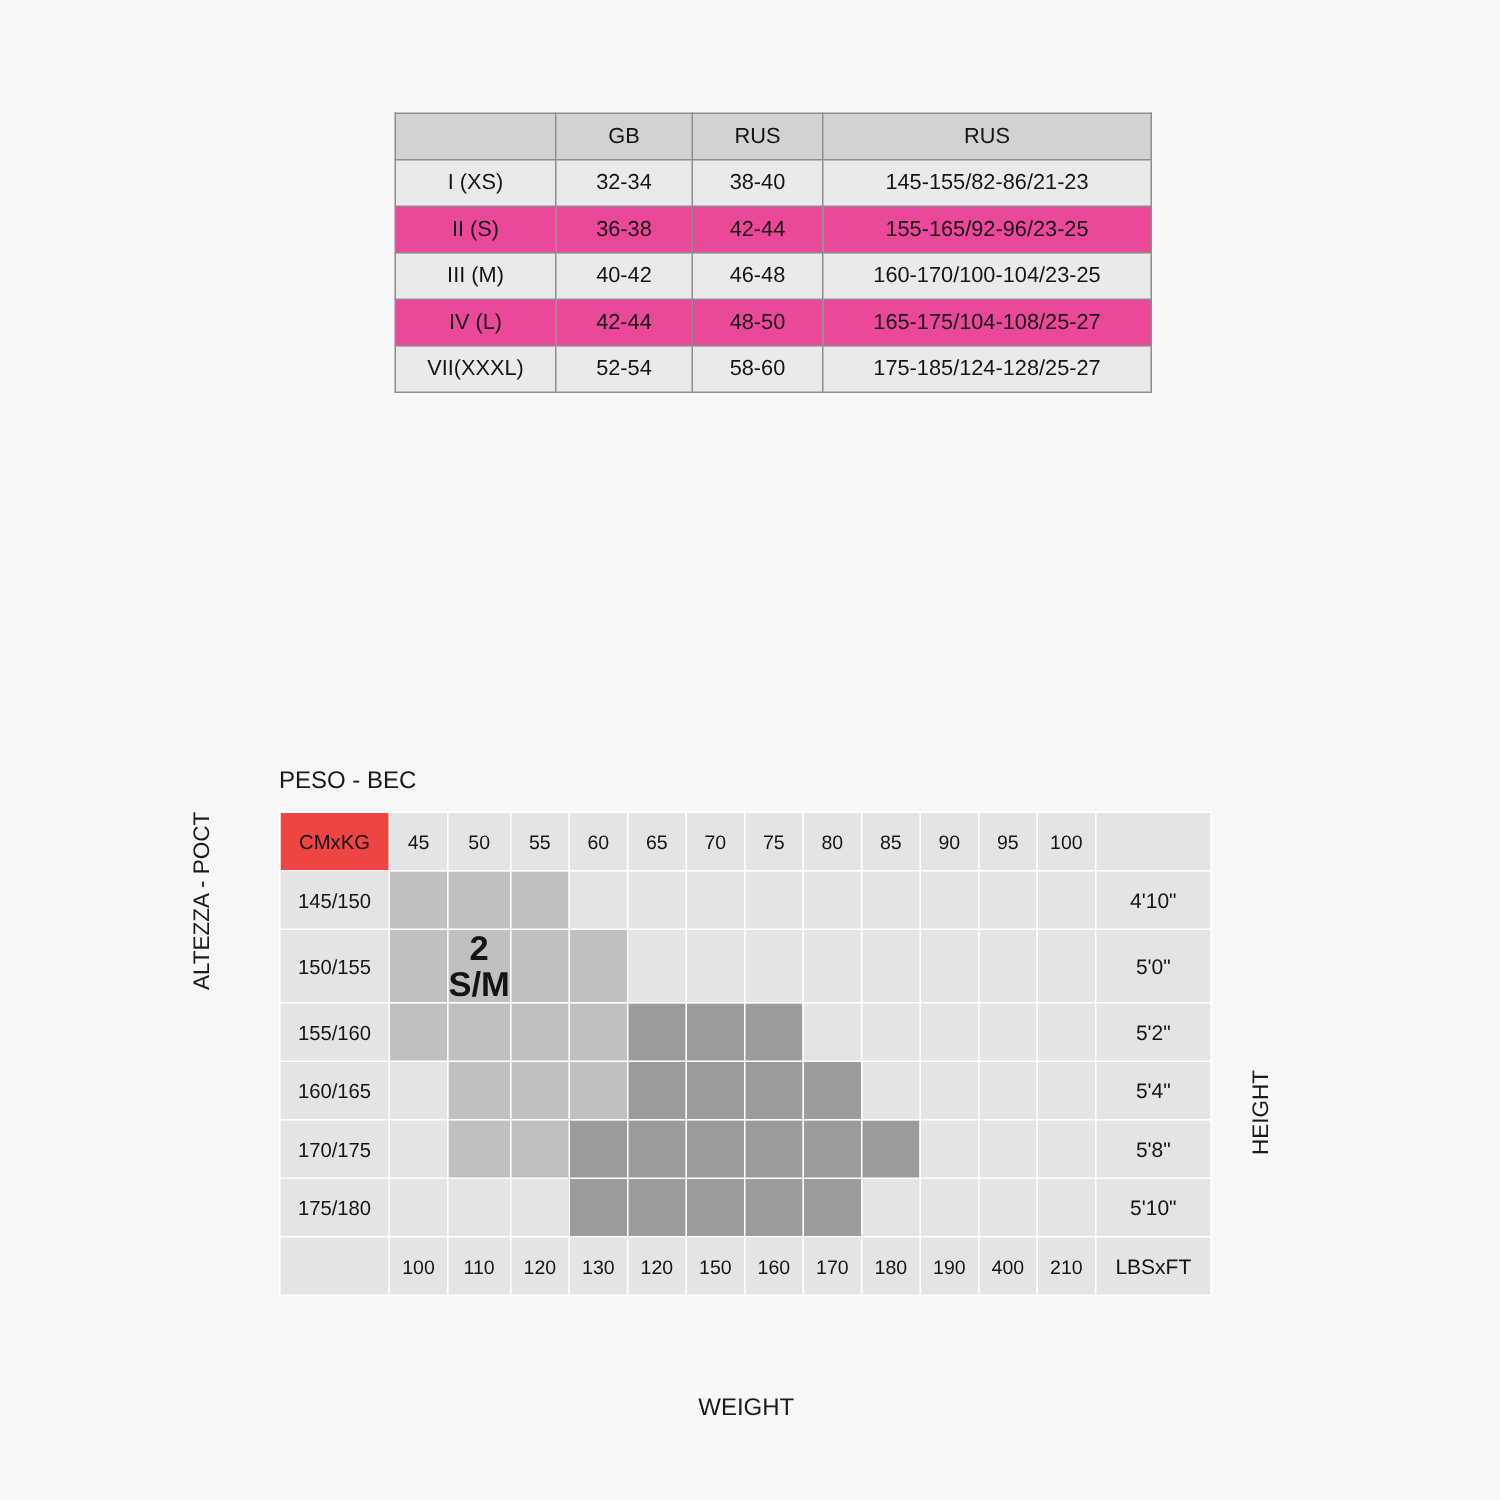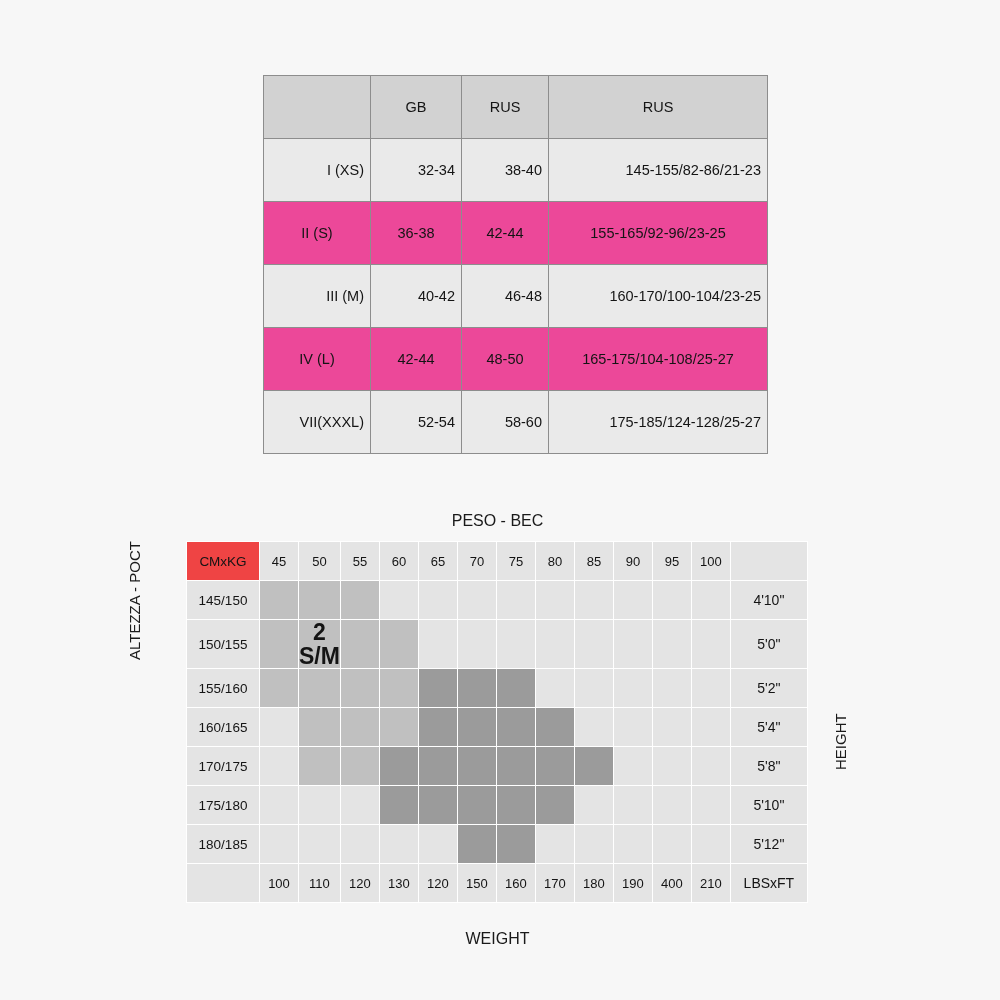--- a/index.html
+++ b/index.html
@@ -22,28 +22,28 @@
     left: 263px;
     top: 75px;
   }
   table.size-table {
     border-collapse: collapse;
     font-size: 14.5px;
   }
   table.size-table td {
     border: 1px solid #8d8d8d;
     height: 30px;
-    padding: 16px 6px;
+    padding: 0 6px;
     text-align: center;
     vertical-align: middle;
     white-space: nowrap;
     color: #141414;
   }
   table.size-table tr.shade td { background: #ec4899; }
-  table.size-table tr.light td { background: #eaeaea; text-align: right; }
+  table.size-table tr.light td { background: #eaeaea; }
   table.size-table tr.head td { background: #d2d2d2; font-weight: normal; }
   table.size-table td.c-label { width: 94px; }
   table.size-table td.c-gb    { width: 78px; }
   table.size-table td.c-rus1  { width: 74px; }
   table.size-table td.c-rus2  { width: 206px; }
   table.size-table tr.head td.c-label { background: #d2d2d2; }
 
   
   #grid-wrap {
     position: absolute;
@@ -92,21 +92,21 @@
     font-size: 23px;
     font-weight: bold;
     line-height: 1.05;
   }
 
   .axis-top {
     position: absolute;
     left: 186px;
     top: 512px;
     width: 623px;
-    text-align: center;
+    text-align: left;
     font-size: 16px;
     color: #1a1a1a;
   }
   .axis-bottom {
     position: absolute;
     left: 186px;
     top: 930px;
     width: 623px;
     text-align: center;
     font-size: 16px;
@@ -294,36 +294,20 @@
           <td class="z4"></td>
           <td class="z4"></td>
           <td class="z4"></td>
           <td class="blank"></td>
           <td class="blank"></td>
           <td class="blank"></td>
           <td class="blank"></td>
           <td class="sidelab">5'10"</td>
         </tr>
         <tr>
-          <td class="rowlab">180/185</td>
-          <td class="blank"></td>
-          <td class="blank"></td>
-          <td class="blank"></td>
-          <td class="blank"></td>
-          <td class="blank"></td>
-          <td class="z4"></td>
-          <td class="z4"></td>
-          <td class="blank"></td>
-          <td class="blank"></td>
-          <td class="blank"></td>
-          <td class="blank"></td>
-          <td class="blank"></td>
-          <td class="sidelab">5'12"</td>
-        </tr>
-        <tr>
           <td class="rowlab"></td>
           <td>100</td>
           <td>110</td>
           <td>120</td>
           <td>130</td>
           <td>120</td>
           <td>150</td>
           <td>160</td>
           <td>170</td>
           <td>180</td>

